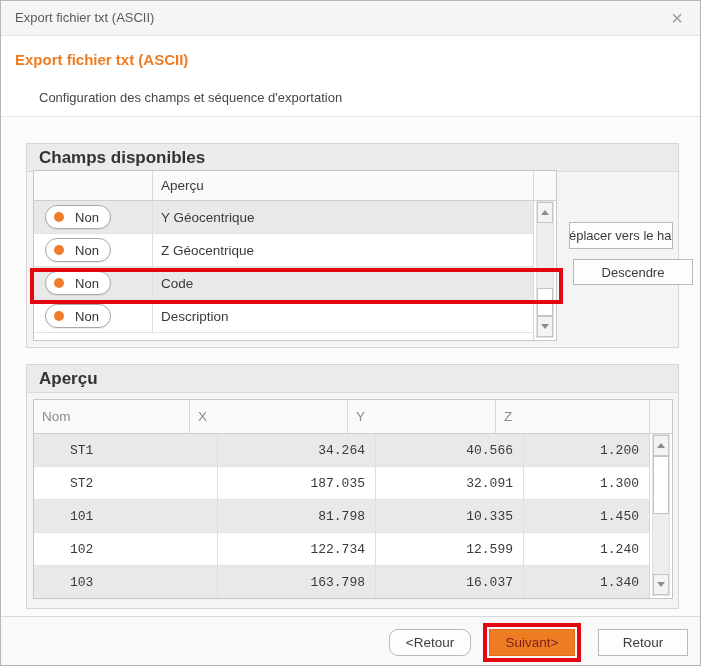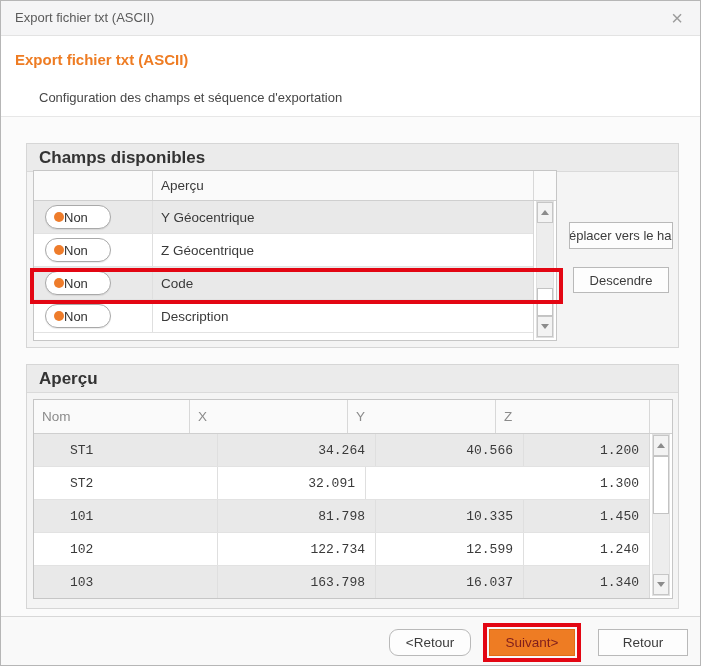--- a/index.html
+++ b/index.html
@@ -42,37 +42,37 @@
   
   .fields-tbl{left:6px;top:26px;width:524px;height:171px;}
   .fields-tbl .tbl-hrow{height:29px;}
   .col-toggle{width:118px;flex:none;}
   .col-label{flex:1;padding-left:8px;font-size:13.5px;color:#3a3a3a;}
 
   
   .pill{width:64px;height:22px;margin-left:11px;background:#fff;border:1px solid #a9a9a9;border-radius:12px;
     display:flex;align-items:center;box-shadow:0 1px 1px rgba(0,0,0,0.08);}
   .pill-dot{width:10px;height:10px;border-radius:50%;background:#ee7c2b;margin-left:8px;flex:none;}
-  .pill-text{flex:1;text-align:left;font-size:13px;color:#333;}
+  .pill-text{flex:1;text-align:center;font-size:13px;color:#333;}
 
   
   .sb{position:absolute;left:2px;right:2px;top:0;bottom:2px;background:#ededed;border:1px solid #e0e0e0;
     display:flex;flex-direction:column;box-sizing:border-box;}
   .sb-btn{height:21px;flex:none;background:#f3f3f3;border:1px solid #c6c6c6;box-sizing:border-box;
     display:flex;align-items:center;justify-content:center;}
   .sb-track{flex:1;position:relative;}
   .sb-thumb{position:absolute;left:0;right:0;background:#fff;border:1px solid #c3c3c3;box-sizing:border-box;}
   .tri-up{width:0;height:0;border-left:4px solid transparent;border-right:4px solid transparent;border-bottom:5px solid #8c8c8c;}
   .tri-down{width:0;height:0;border-left:4px solid transparent;border-right:4px solid transparent;border-top:5px solid #8c8c8c;}
 
   
   .side-btn{position:absolute;background:#fdfdfd;border:1px solid #b9b9b9;font-size:13px;color:#3c3c3c;
     display:flex;align-items:center;justify-content:center;white-space:nowrap;overflow:hidden;box-sizing:border-box;}
   .btn-moveup{left:568px;top:221px;width:104px;height:27px;}
-  .btn-movedown{left:572px;top:258px;width:96px;height:26px;margin-top:8px;}
+  .btn-movedown{left:572px;top:258px;width:120px;height:26px;}
 
   
   .preview-tbl{left:6px;top:34px;width:640px;height:200px;}
   .preview-tbl .tbl-hrow{height:33px;}
   .c-nom{width:155px;flex:none;}
   .c-x{width:158px;flex:none;}
   .c-y{width:148px;flex:none;}
   .c-z{flex:1;}
   .mono{font-family:"Liberation Mono","DejaVu Sans Mono",monospace;font-size:13px;color:#3a3a3a;}
   .cell.num{justify-content:flex-end;padding-right:10px;}
@@ -203,20 +203,21 @@
 
           <div class="trow alt mono">
             <div class="cell c-nom name">ST1</div>
             <div class="cell c-x num bl">34.264</div>
             <div class="cell c-y num bl">40.566</div>
             <div class="cell c-z num bl">1.200</div>
           </div>
 
           <div class="trow mono">
             <div class="cell c-nom name">ST2</div>
+            <div class="cell c-x num bl">187.035</div>
             <div class="cell c-y num bl">32.091</div>
             <div class="cell c-z num bl">1.300</div>
           </div>
 
           <div class="trow alt mono">
             <div class="cell c-nom name">101</div>
             <div class="cell c-x num bl">81.798</div>
             <div class="cell c-y num bl">10.335</div>
             <div class="cell c-z num bl">1.450</div>
           </div>

